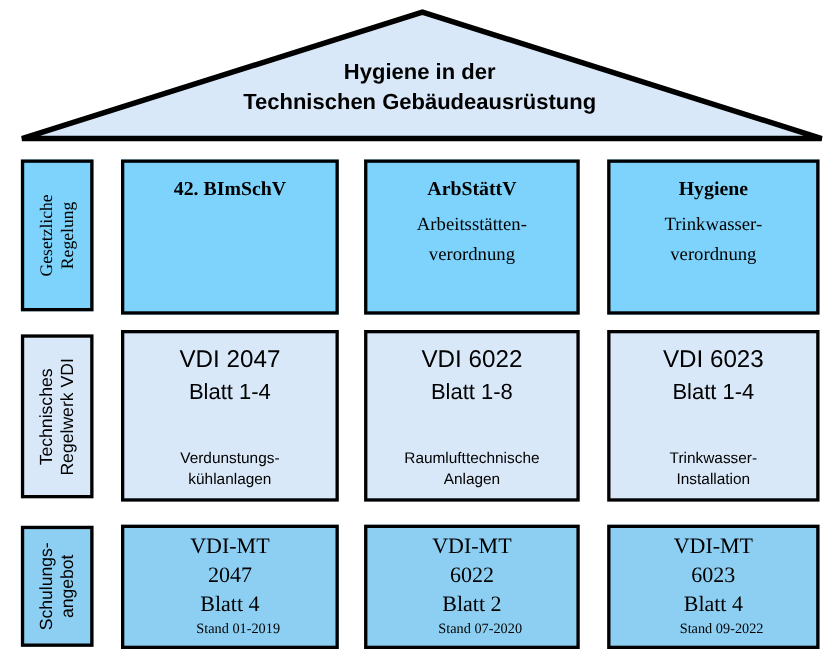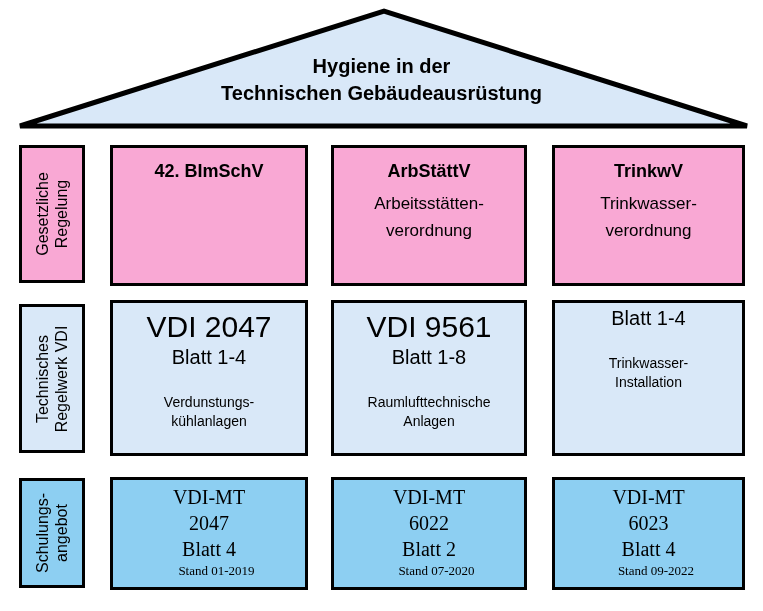--- a/index.html
+++ b/index.html
@@ -27,21 +27,21 @@
   }
   .box {
     position: absolute;
     box-sizing: border-box;
     border: 3px solid #000000;
     display: flex;
     flex-direction: column;
     align-items: center;
     text-align: center;
   }
-  .bg-row1 { background: #f9a8d4; }
+  .bg-row1 { background: #7dd3fc; font-family: Liberation Serif, serif; }
   .bg-row2 { background: #D9E8F8; }
   .bg-row3 { background: #8DCFF2; }
 
   .row1 { top: 145px; height: 141px; }
   .row2 { top: 300px; height: 156px; }
   .row3 { top: 477px; height: 113px; font-family: Liberation Serif, serif; }
   .col1 { left: 110px; width: 198px; }
   .col2 { left: 331px; width: 196px; }
   .col3 { left: 552px; width: 193px; }
 
@@ -58,23 +58,23 @@
     white-space: pre;
     text-align: center;
     font-size: 16px;
     line-height: 19px;
   }
   .label-box { display: flex; align-items: center; }
 
   .r1-title { font-weight: bold; font-size: 18px; margin-top: 13px; }
   .r1-body  { font-size: 17px; line-height: 27px; margin-top: 8px; white-space: pre-line; }
 
-  .r2-code  { font-size: 30px; line-height: 30px; margin-top: 9px; }
+  .r2-code  { font-size: 22px; line-height: 30px; margin-top: 9px; }
   .r2-sheet { font-size: 20px; line-height: 24px; margin-top: 3px; }
-  .r2-topic { font-size: 14px; line-height: 19px; margin-top: 24px; white-space: pre-line; }
+  .r2-topic { font-size: 14px; line-height: 19px; margin-top: 38px; white-space: pre-line; }
 
   .r3-main  { font-size: 20px; line-height: 26px; margin-top: 4px; white-space: pre-line; }
   .r3-stand { font-size: 13px; line-height: 16px; margin-top: 1px; margin-left: 15px; }
 </style>
 </head>
 <body>
 
 <div class="canvas">
 
   <svg class="roof-svg" width="763" height="135">
@@ -98,38 +98,39 @@
 
   <div class="box bg-row1 row1 col1">
     <div class="r1-title">42. BImSchV</div>
   </div>
   <div class="box bg-row1 row1 col2">
     <div class="r1-title">ArbStättV</div>
     <div class="r1-body">Arbeitsstätten-
 verordnung</div>
   </div>
   <div class="box bg-row1 row1 col3">
-    <div class="r1-title">TrinkwV</div>
+    <div class="r1-title">Hygiene</div>
     <div class="r1-body">Trinkwasser-
 verordnung</div>
   </div>
 
   <div class="box bg-row2 row2 col1">
     <div class="r2-code">VDI 2047</div>
     <div class="r2-sheet">Blatt 1-4</div>
     <div class="r2-topic">Verdunstungs-
 kühlanlagen</div>
   </div>
   <div class="box bg-row2 row2 col2">
-    <div class="r2-code">VDI 9561</div>
+    <div class="r2-code">VDI 6022</div>
     <div class="r2-sheet">Blatt 1-8</div>
     <div class="r2-topic">Raumlufttechnische
 Anlagen</div>
   </div>
   <div class="box bg-row2 row2 col3">
+    <div class="r2-code">VDI 6023</div>
     <div class="r2-sheet">Blatt 1-4</div>
     <div class="r2-topic">Trinkwasser-
 Installation</div>
   </div>
 
   <div class="box bg-row3 row3 col1">
     <div class="r3-main">VDI-MT
 2047
 Blatt 4</div>
     <div class="r3-stand">Stand 01-2019</div>

